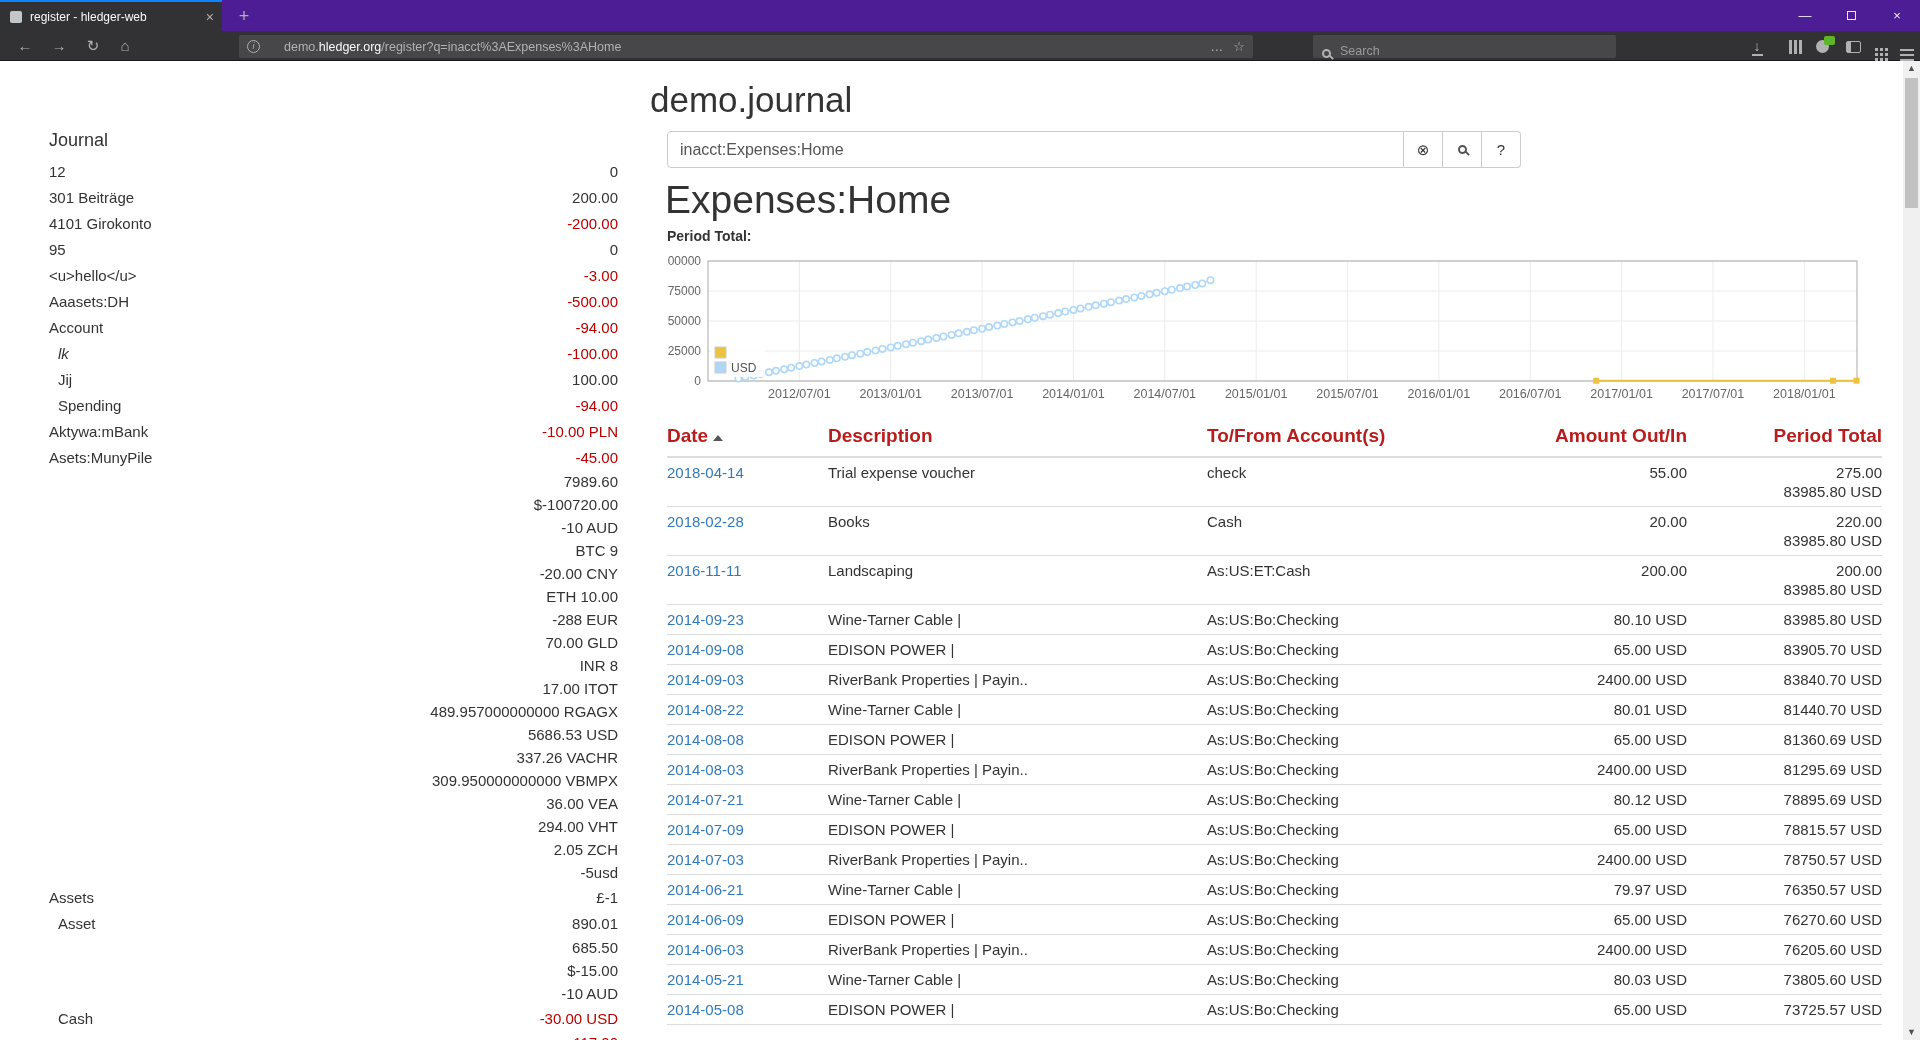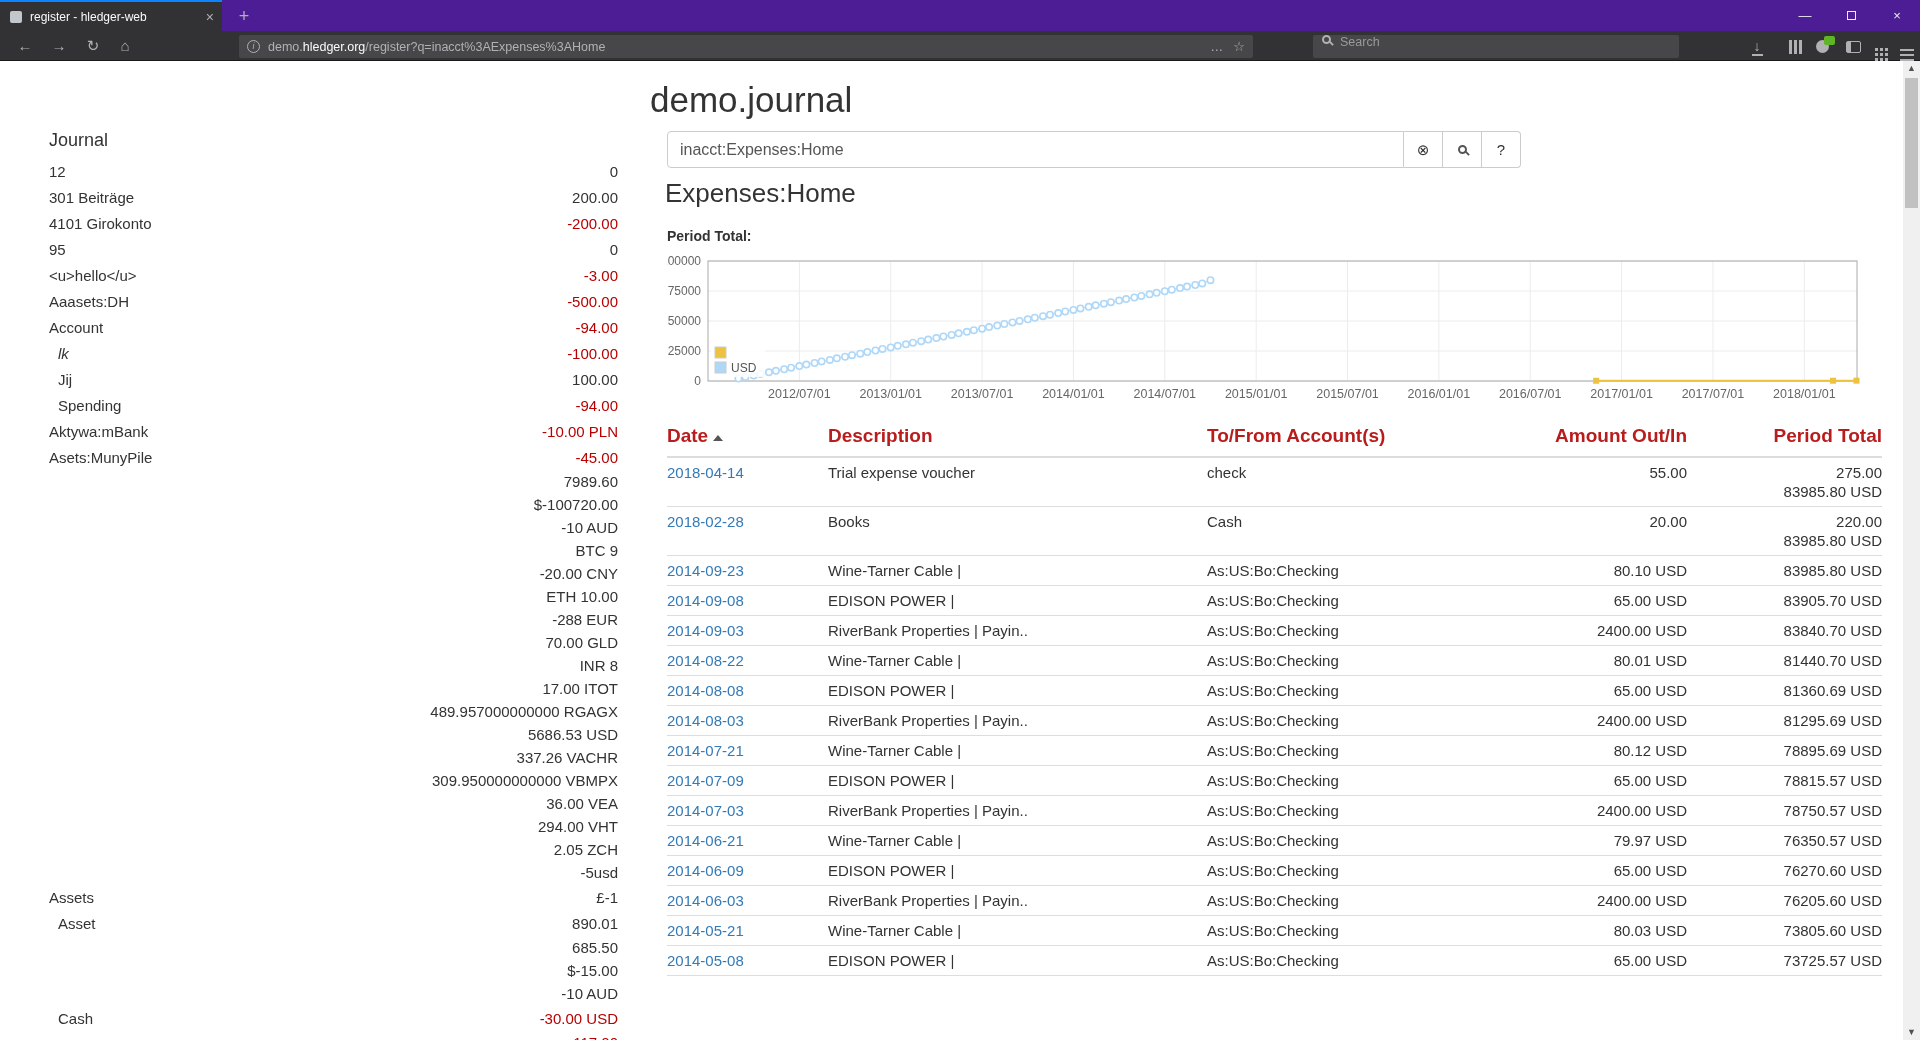--- a/index.html
+++ b/index.html
@@ -21,25 +21,25 @@
   .restore-glyph { width:9px; height:9px; border:1px solid #ededf0; display:inline-block; }
 
   .navbar { position:absolute; top:31px; left:0; width:1920px; height:30px; background:#323234;
             border-bottom:1px solid #1a1a1b; }
   .nav-icon { position:absolute; top:2px; width:30px; height:26px; color:#b1b1b3; font-size:15px;
               text-align:center; line-height:26px; }
   .urlbar { position:absolute; left:239px; top:4px; width:1014px; height:23px; background:#474749;
             border-radius:2px; display:flex; align-items:center; font-size:12.5px; color:#b1b1b3; padding:0 8px; }
   .info-circle { width:13px; height:13px; border:1px solid #b1b1b3; border-radius:50%; font-size:9px;
                  line-height:11px; text-align:center; color:#b1b1b3; margin-right:8px; flex:none; font-style:italic; }
-  .url-text { flex:1; white-space:nowrap; overflow:hidden; }
+  .url-text { flex:1; white-space:nowrap; overflow:hidden;margin-left:16px; }
   .url-domain { color:#f9f9fa; }
   .url-action { margin-left:10px; color:#b1b1b3; font-size:13px; }
-  .searchbar { position:absolute; left:1313px; top:4px; width:366px; height:23px; background:#474749;
-               border-radius:2px; display:flex; align-items:flex-start; padding:0 9px; }
+  .searchbar { position:absolute; left:1313px; top:4px; width:303px; height:23px; background:#474749;
+               border-radius:2px; display:flex; align-items:flex-end; padding:0 9px; }
   .search-ph { color:#9a9a9c; font-size:12.5px; margin-left:9px; }
   .mag { display:inline-block; width:9px; height:9px; border:2px solid #555; border-radius:50%; position:relative; }
   .mag::after { content:""; position:absolute; width:6px; height:2px; background:#555;
                 transform:rotate(45deg); right:-5px; bottom:-2px; }
   .mag.dark { border-color:#b1b1b3; } .mag.dark::after { background:#b1b1b3; }
   .tool { position:absolute; top:6px; width:26px; height:20px; color:#b1b1b3; text-align:center; }
   .dl-glyph { font-size:14px; line-height:16px; border-bottom:2px solid #b1b1b3; padding:0 2px; display:inline-block; }
   .i-library { display:inline-block; width:3px; height:14px; background:#b1b1b3; margin-top:3px;
                box-shadow:5px 0 0 #b1b1b3, 10px 0 0 #b1b1b3; }
   .i-ext { display:inline-block; width:13px; height:13px; background:#b1b1b3; border-radius:50%;
@@ -73,21 +73,21 @@
 
   .search-form { position:absolute; left:667px; top:131px; display:flex; }
   .search-input { width:737px; height:37px; border:1px solid #ccc; border-radius:4px 0 0 4px;
                   padding:0 12px; font-size:16px; color:#555; outline:none;
                   font-family:"Liberation Sans",sans-serif; }
   .btn { height:37px; width:39px; border:1px solid #ccc; border-left:none; background:#fff;
          font-size:15px; color:#333; cursor:pointer; display:flex; align-items:center; justify-content:center;
          font-family:"Liberation Sans",sans-serif; }
   .btn.last { border-radius:0 4px 4px 0; }
 
-  .account-heading { position:absolute; left:665px; top:178px; font-size:26px; font-weight:400; color:#333; }
+  .account-heading { position:absolute; left:665px; top:178px; font-size:39px; font-weight:400; color:#333; }
   .period-label { position:absolute; left:667px; top:228px; font-size:14px; font-weight:bold; color:#333; }
   .chart-wrap { position:absolute; left:667px; top:250px; width:1215px; height:152px; }
 
   .register { position:absolute; left:667px; top:416px; width:1215px; border-collapse:collapse; }
   .register th { text-align:left; font-size:19px; color:#b91c1c; padding:9px 0;
                  border-bottom:2px solid #ddd; }
   .register td { font-size:15px; color:#333; padding:5px 0; border-bottom:1px solid #ddd;
                  vertical-align:top; line-height:19px; }
   .register .num { text-align:right; }
   .register td.date a { color:var(--link,#337ab7); text-decoration:none; }
@@ -459,20 +459,30 @@
         <td class="date"><a href="#">2018-02-28</a></td>
         <td>Books</td>
         <td>Cash</td>
         <td class="num">20.00</td>
         <td class="num">
           <div>220.00</div>
           <div>83985.80 USD</div>
         </td>
       </tr>
       <tr>
+        <td class="date"><a href="#">2016-11-11</a></td>
+        <td>Landscaping</td>
+        <td>As:US:ET:Cash</td>
+        <td class="num">200.00</td>
+        <td class="num">
+          <div>200.00</div>
+          <div>83985.80 USD</div>
+        </td>
+      </tr>
+      <tr>
         <td class="date"><a href="#">2014-09-23</a></td>
         <td>Wine-Tarner Cable |</td>
         <td>As:US:Bo:Checking</td>
         <td class="num">80.10 USD</td>
         <td class="num">
           <div>83985.80 USD</div>
         </td>
       </tr>
       <tr>
         <td class="date"><a href="#">2014-09-08</a></td>

